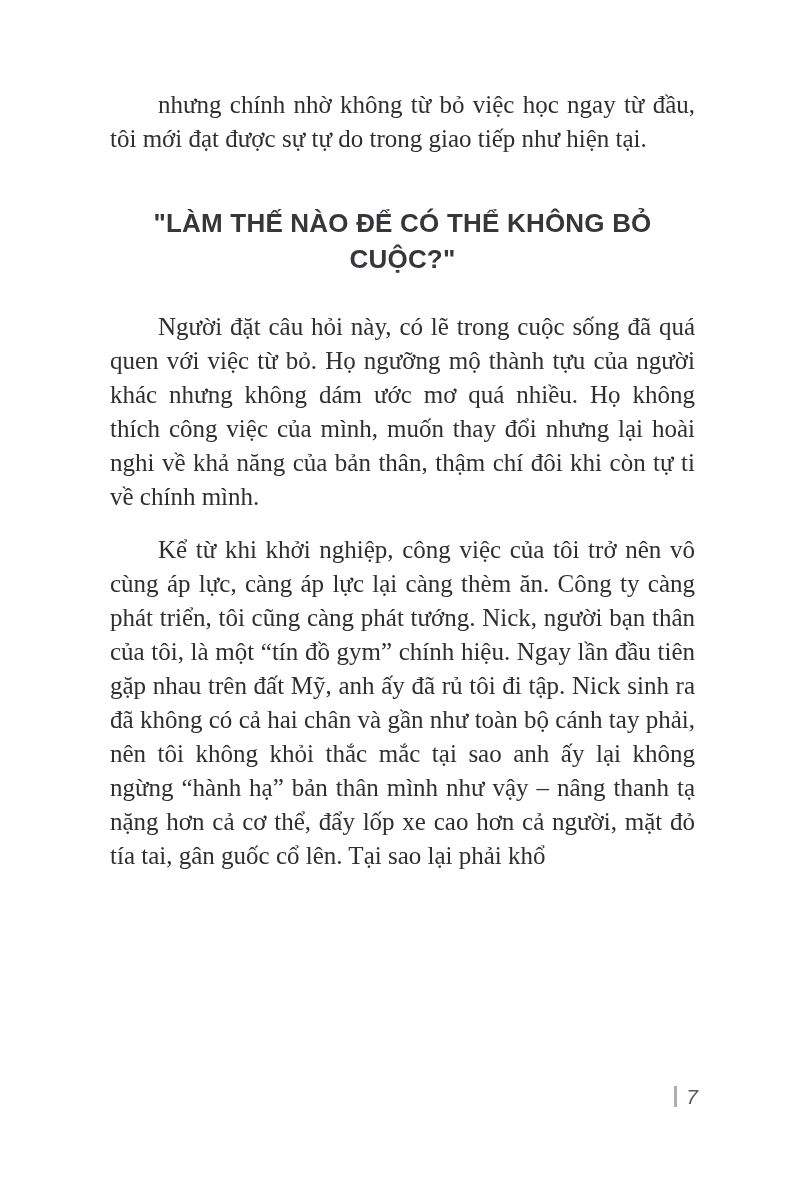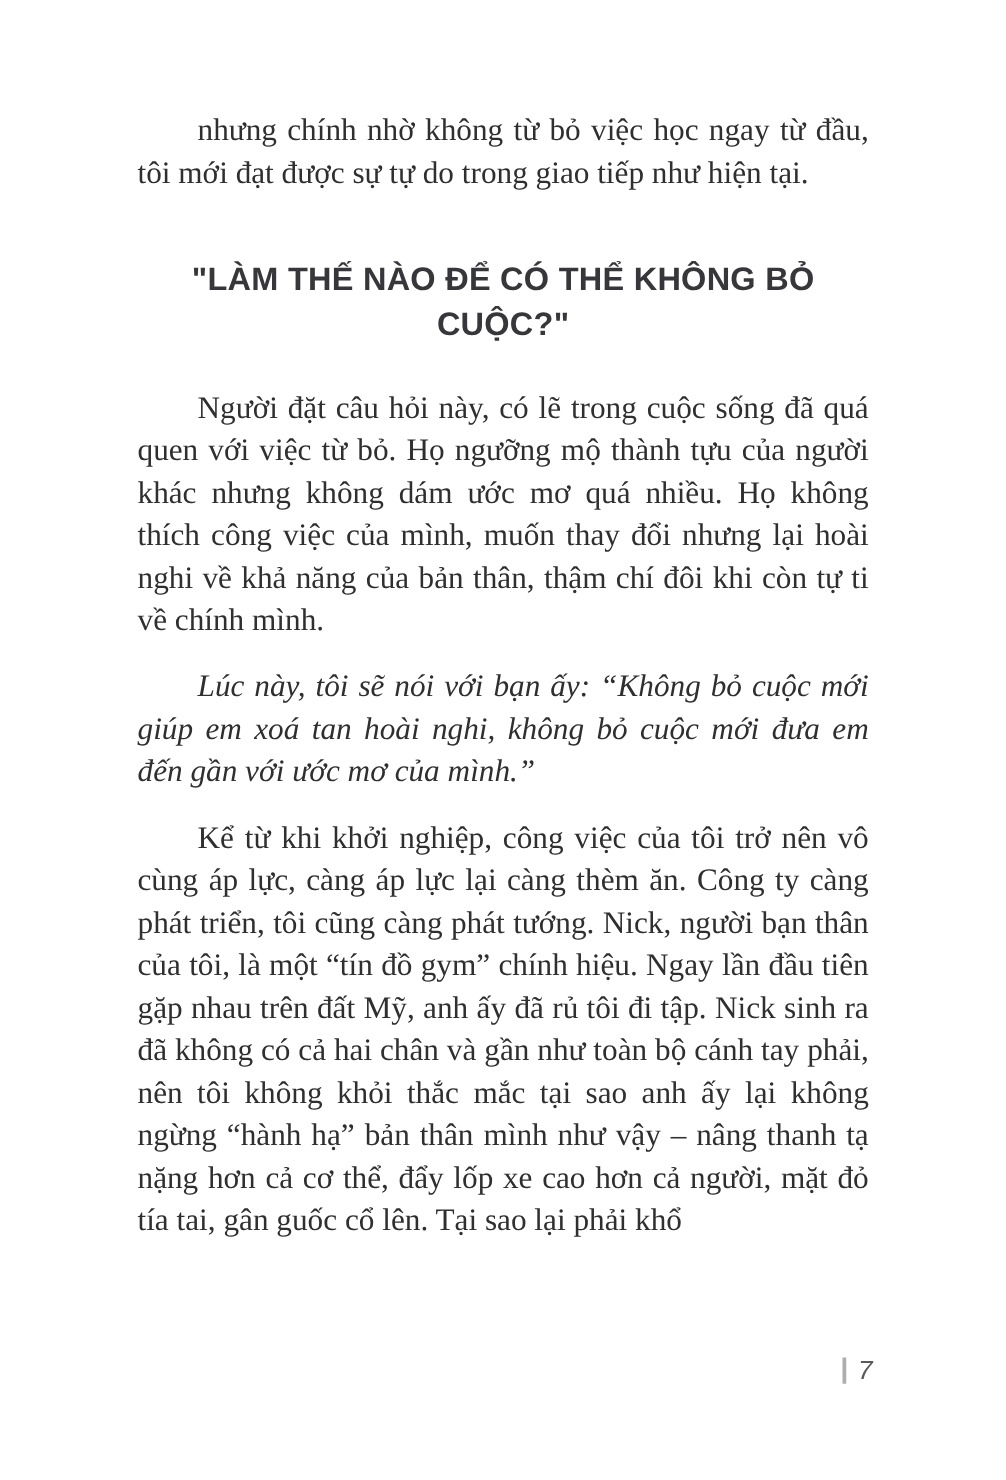--- a/index.html
+++ b/index.html
@@ -66,20 +66,19 @@
   }
 </style>
 </head>
 <body>
 
 <div class="page">
   <div class="content">
     <p class="para">nhưng chính nhờ không từ bỏ việc học ngay từ đầu, tôi mới đạt được sự tự do trong giao tiếp như hiện tại.</p>
     <h2 class="heading">"LÀM THẾ NÀO ĐỂ CÓ THỂ KHÔNG BỎ CUỘC?"</h2>
     <p class="para">Người đặt câu hỏi này, có lẽ trong cuộc sống đã quá quen với việc từ bỏ. Họ ngưỡng mộ thành tựu của người khác nhưng không dám ước mơ quá nhiều. Họ không thích công việc của mình, muốn thay đổi nhưng lại hoài nghi về khả năng của bản thân, thậm chí đôi khi còn tự ti về chính mình.</p>
-    <p class="para italic">Lúc này, tôi sẽ nói với bạn ấy: “Không bỏ cuộc mới giúp em xoá tan hoài nghi, không bỏ cuộc mới đưa em đến gần với ước mơ của mình.”</p>
     <p class="para">Kể từ khi khởi nghiệp, công việc của tôi trở nên vô cùng áp lực, càng áp lực lại càng thèm ăn. Công ty càng phát triển, tôi cũng càng phát tướng. Nick, người bạn thân của tôi, là một “tín đồ gym” chính hiệu. Ngay lần đầu tiên gặp nhau trên đất Mỹ, anh ấy đã rủ tôi đi tập. Nick sinh ra đã không có cả hai chân và gần như toàn bộ cánh tay phải, nên tôi không khỏi thắc mắc tại sao anh ấy lại không ngừng “hành hạ” bản thân mình như vậy – nâng thanh tạ nặng hơn cả cơ thể, đẩy lốp xe cao hơn cả người, mặt đỏ tía tai, gân guốc cổ lên. Tại sao lại phải khổ</p>
   </div>
   <div class="footer">
     <span class="bar"></span>
     <span class="pagenum">7</span>
   </div>
 </div>
 
 </body></html>

